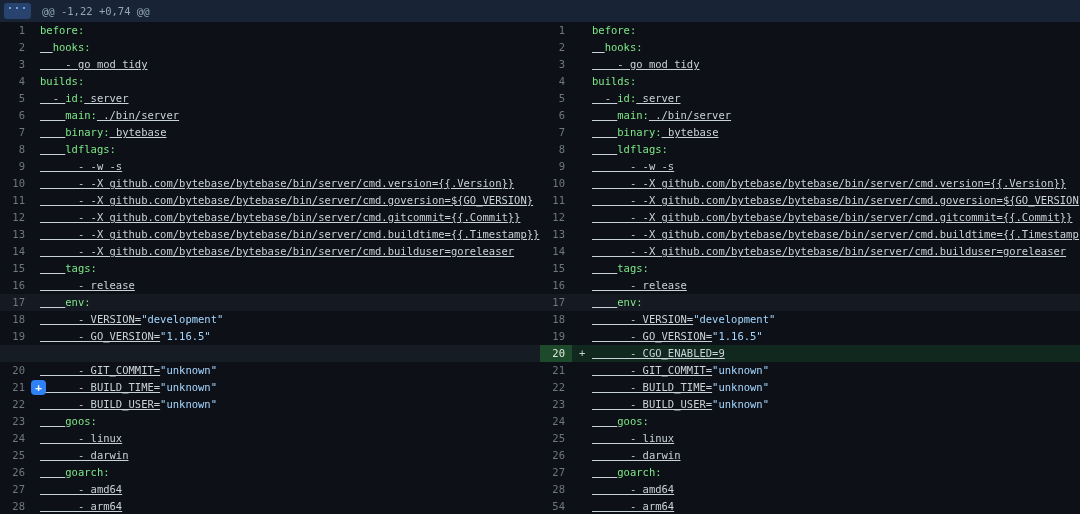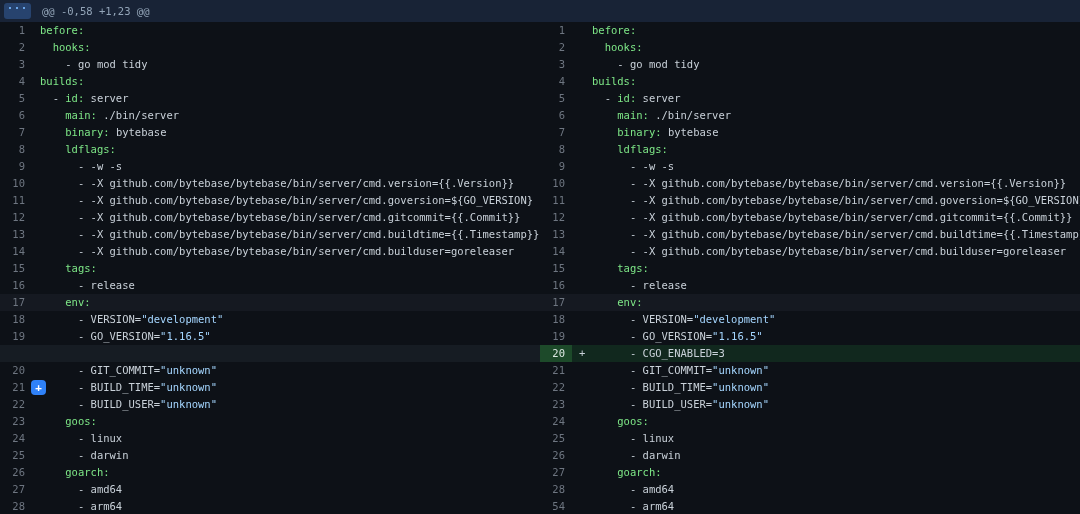--- a/index.html
+++ b/index.html
@@ -31,36 +31,36 @@
   .code-r{width:508px;flex:none;padding-left:20px;position:relative;}
   
   .empty-bg{background:#161c23;}
   
   .add-gut{background:rgba(63,185,80,0.34);color:#dce8e2;}
   .add-code{background:rgba(46,160,67,0.16);}
   .sign{position:absolute;left:7px;top:0;color:#c9d1d9;}
   
   .k{color:#7ee787;}
   .s{color:#a5d6ff;}
-  .p{color:#c9d1d9;}
+  .p{color:#c9d1d9;text-decoration:underline;}
   
   .plus-btn{
     position:absolute;right:-14px;top:1px;width:15px;height:15px;
     background:#2f81f7;border:none;border-radius:4px;cursor:pointer;
     color:#ffffff;font-family:inherit;font-size:11px;font-weight:bold;
     line-height:13px;text-align:center;padding:0;z-index:3;
   }
 </style>
 </head>
 <body>
 
 <div class="diff">
   <div class="hunk-header">
     <button class="expand-btn">···</button>
-    <span class="hunk-text">@@ -0,58 +1,23 @@</span>
+    <span class="hunk-text">@@ -1,22 +0,74 @@</span>
   </div>
   <div id="rows">
       <div class="row"><div class="cell gut">1</div><div class="cell code-l"><span class="k">before:</span></div><div class="cell gut">1</div><div class="cell code-r"><span class="k">before:</span></div></div>
       <div class="row"><div class="cell gut">2</div><div class="cell code-l"><span class="p">  </span><span class="k">hooks:</span></div><div class="cell gut">2</div><div class="cell code-r"><span class="p">  </span><span class="k">hooks:</span></div></div>
       <div class="row"><div class="cell gut">3</div><div class="cell code-l"><span class="p">    - go mod tidy</span></div><div class="cell gut">3</div><div class="cell code-r"><span class="p">    - go mod tidy</span></div></div>
       <div class="row"><div class="cell gut">4</div><div class="cell code-l"><span class="k">builds:</span></div><div class="cell gut">4</div><div class="cell code-r"><span class="k">builds:</span></div></div>
       <div class="row"><div class="cell gut">5</div><div class="cell code-l"><span class="p">  - </span><span class="k">id:</span><span class="p"> server</span></div><div class="cell gut">5</div><div class="cell code-r"><span class="p">  - </span><span class="k">id:</span><span class="p"> server</span></div></div>
       <div class="row"><div class="cell gut">6</div><div class="cell code-l"><span class="p">    </span><span class="k">main:</span><span class="p"> ./bin/server</span></div><div class="cell gut">6</div><div class="cell code-r"><span class="p">    </span><span class="k">main:</span><span class="p"> ./bin/server</span></div></div>
       <div class="row"><div class="cell gut">7</div><div class="cell code-l"><span class="p">    </span><span class="k">binary:</span><span class="p"> bytebase</span></div><div class="cell gut">7</div><div class="cell code-r"><span class="p">    </span><span class="k">binary:</span><span class="p"> bytebase</span></div></div>
       <div class="row"><div class="cell gut">8</div><div class="cell code-l"><span class="p">    </span><span class="k">ldflags:</span></div><div class="cell gut">8</div><div class="cell code-r"><span class="p">    </span><span class="k">ldflags:</span></div></div>
@@ -68,21 +68,21 @@
       <div class="row"><div class="cell gut">10</div><div class="cell code-l"><span class="p">      - -X github.com/bytebase/bytebase/bin/server/cmd.version={{.Version}}</span></div><div class="cell gut">10</div><div class="cell code-r"><span class="p">      - -X github.com/bytebase/bytebase/bin/server/cmd.version={{.Version}}</span></div></div>
       <div class="row"><div class="cell gut">11</div><div class="cell code-l"><span class="p">      - -X github.com/bytebase/bytebase/bin/server/cmd.goversion=${GO_VERSION}</span></div><div class="cell gut">11</div><div class="cell code-r"><span class="p">      - -X github.com/bytebase/bytebase/bin/server/cmd.goversion=${GO_VERSION}</span></div></div>
       <div class="row"><div class="cell gut">12</div><div class="cell code-l"><span class="p">      - -X github.com/bytebase/bytebase/bin/server/cmd.gitcommit={{.Commit}}</span></div><div class="cell gut">12</div><div class="cell code-r"><span class="p">      - -X github.com/bytebase/bytebase/bin/server/cmd.gitcommit={{.Commit}}</span></div></div>
       <div class="row"><div class="cell gut">13</div><div class="cell code-l"><span class="p">      - -X github.com/bytebase/bytebase/bin/server/cmd.buildtime={{.Timestamp}}</span></div><div class="cell gut">13</div><div class="cell code-r"><span class="p">      - -X github.com/bytebase/bytebase/bin/server/cmd.buildtime={{.Timestamp}}</span></div></div>
       <div class="row"><div class="cell gut">14</div><div class="cell code-l"><span class="p">      - -X github.com/bytebase/bytebase/bin/server/cmd.builduser=goreleaser</span></div><div class="cell gut">14</div><div class="cell code-r"><span class="p">      - -X github.com/bytebase/bytebase/bin/server/cmd.builduser=goreleaser</span></div></div>
       <div class="row"><div class="cell gut">15</div><div class="cell code-l"><span class="p">    </span><span class="k">tags:</span></div><div class="cell gut">15</div><div class="cell code-r"><span class="p">    </span><span class="k">tags:</span></div></div>
       <div class="row"><div class="cell gut">16</div><div class="cell code-l"><span class="p">      - release</span></div><div class="cell gut">16</div><div class="cell code-r"><span class="p">      - release</span></div></div>
       <div class="row hl"><div class="cell gut">17</div><div class="cell code-l"><span class="p">    </span><span class="k">env:</span></div><div class="cell gut">17</div><div class="cell code-r"><span class="p">    </span><span class="k">env:</span></div></div>
       <div class="row"><div class="cell gut">18</div><div class="cell code-l"><span class="p">      - VERSION=</span><span class="s">"development"</span></div><div class="cell gut">18</div><div class="cell code-r"><span class="p">      - VERSION=</span><span class="s">"development"</span></div></div>
       <div class="row"><div class="cell gut">19</div><div class="cell code-l"><span class="p">      - GO_VERSION=</span><span class="s">"1.16.5"</span></div><div class="cell gut">19</div><div class="cell code-r"><span class="p">      - GO_VERSION=</span><span class="s">"1.16.5"</span></div></div>
-      <div class="row"><div class="cell gut empty-bg"></div><div class="cell code-l empty-bg"></div><div class="cell gut add-gut">20</div><div class="cell code-r add-code"><span class="sign">+</span><span class="p">      - CGO_ENABLED=3</span></div></div>
+      <div class="row"><div class="cell gut empty-bg"></div><div class="cell code-l empty-bg"></div><div class="cell gut add-gut">20</div><div class="cell code-r add-code"><span class="sign">+</span><span class="p">      - CGO_ENABLED=9</span></div></div>
       <div class="row"><div class="cell gut">20</div><div class="cell code-l"><span class="p">      - GIT_COMMIT=</span><span class="s">"unknown"</span></div><div class="cell gut">21</div><div class="cell code-r"><span class="p">      - GIT_COMMIT=</span><span class="s">"unknown"</span></div></div>
       <div class="row"><div class="cell gut">21<button class="plus-btn">+</button></div><div class="cell code-l"><span class="p">      - BUILD_TIME=</span><span class="s">"unknown"</span></div><div class="cell gut">22</div><div class="cell code-r"><span class="p">      - BUILD_TIME=</span><span class="s">"unknown"</span></div></div>
       <div class="row"><div class="cell gut">22</div><div class="cell code-l"><span class="p">      - BUILD_USER=</span><span class="s">"unknown"</span></div><div class="cell gut">23</div><div class="cell code-r"><span class="p">      - BUILD_USER=</span><span class="s">"unknown"</span></div></div>
       <div class="row"><div class="cell gut">23</div><div class="cell code-l"><span class="p">    </span><span class="k">goos:</span></div><div class="cell gut">24</div><div class="cell code-r"><span class="p">    </span><span class="k">goos:</span></div></div>
       <div class="row"><div class="cell gut">24</div><div class="cell code-l"><span class="p">      - linux</span></div><div class="cell gut">25</div><div class="cell code-r"><span class="p">      - linux</span></div></div>
       <div class="row"><div class="cell gut">25</div><div class="cell code-l"><span class="p">      - darwin</span></div><div class="cell gut">26</div><div class="cell code-r"><span class="p">      - darwin</span></div></div>
       <div class="row"><div class="cell gut">26</div><div class="cell code-l"><span class="p">    </span><span class="k">goarch:</span></div><div class="cell gut">27</div><div class="cell code-r"><span class="p">    </span><span class="k">goarch:</span></div></div>
       <div class="row"><div class="cell gut">27</div><div class="cell code-l"><span class="p">      - amd64</span></div><div class="cell gut">28</div><div class="cell code-r"><span class="p">      - amd64</span></div></div>
       <div class="row"><div class="cell gut">28</div><div class="cell code-l"><span class="p">      - arm64</span></div><div class="cell gut">54</div><div class="cell code-r"><span class="p">      - arm64</span></div></div>
     </div>

